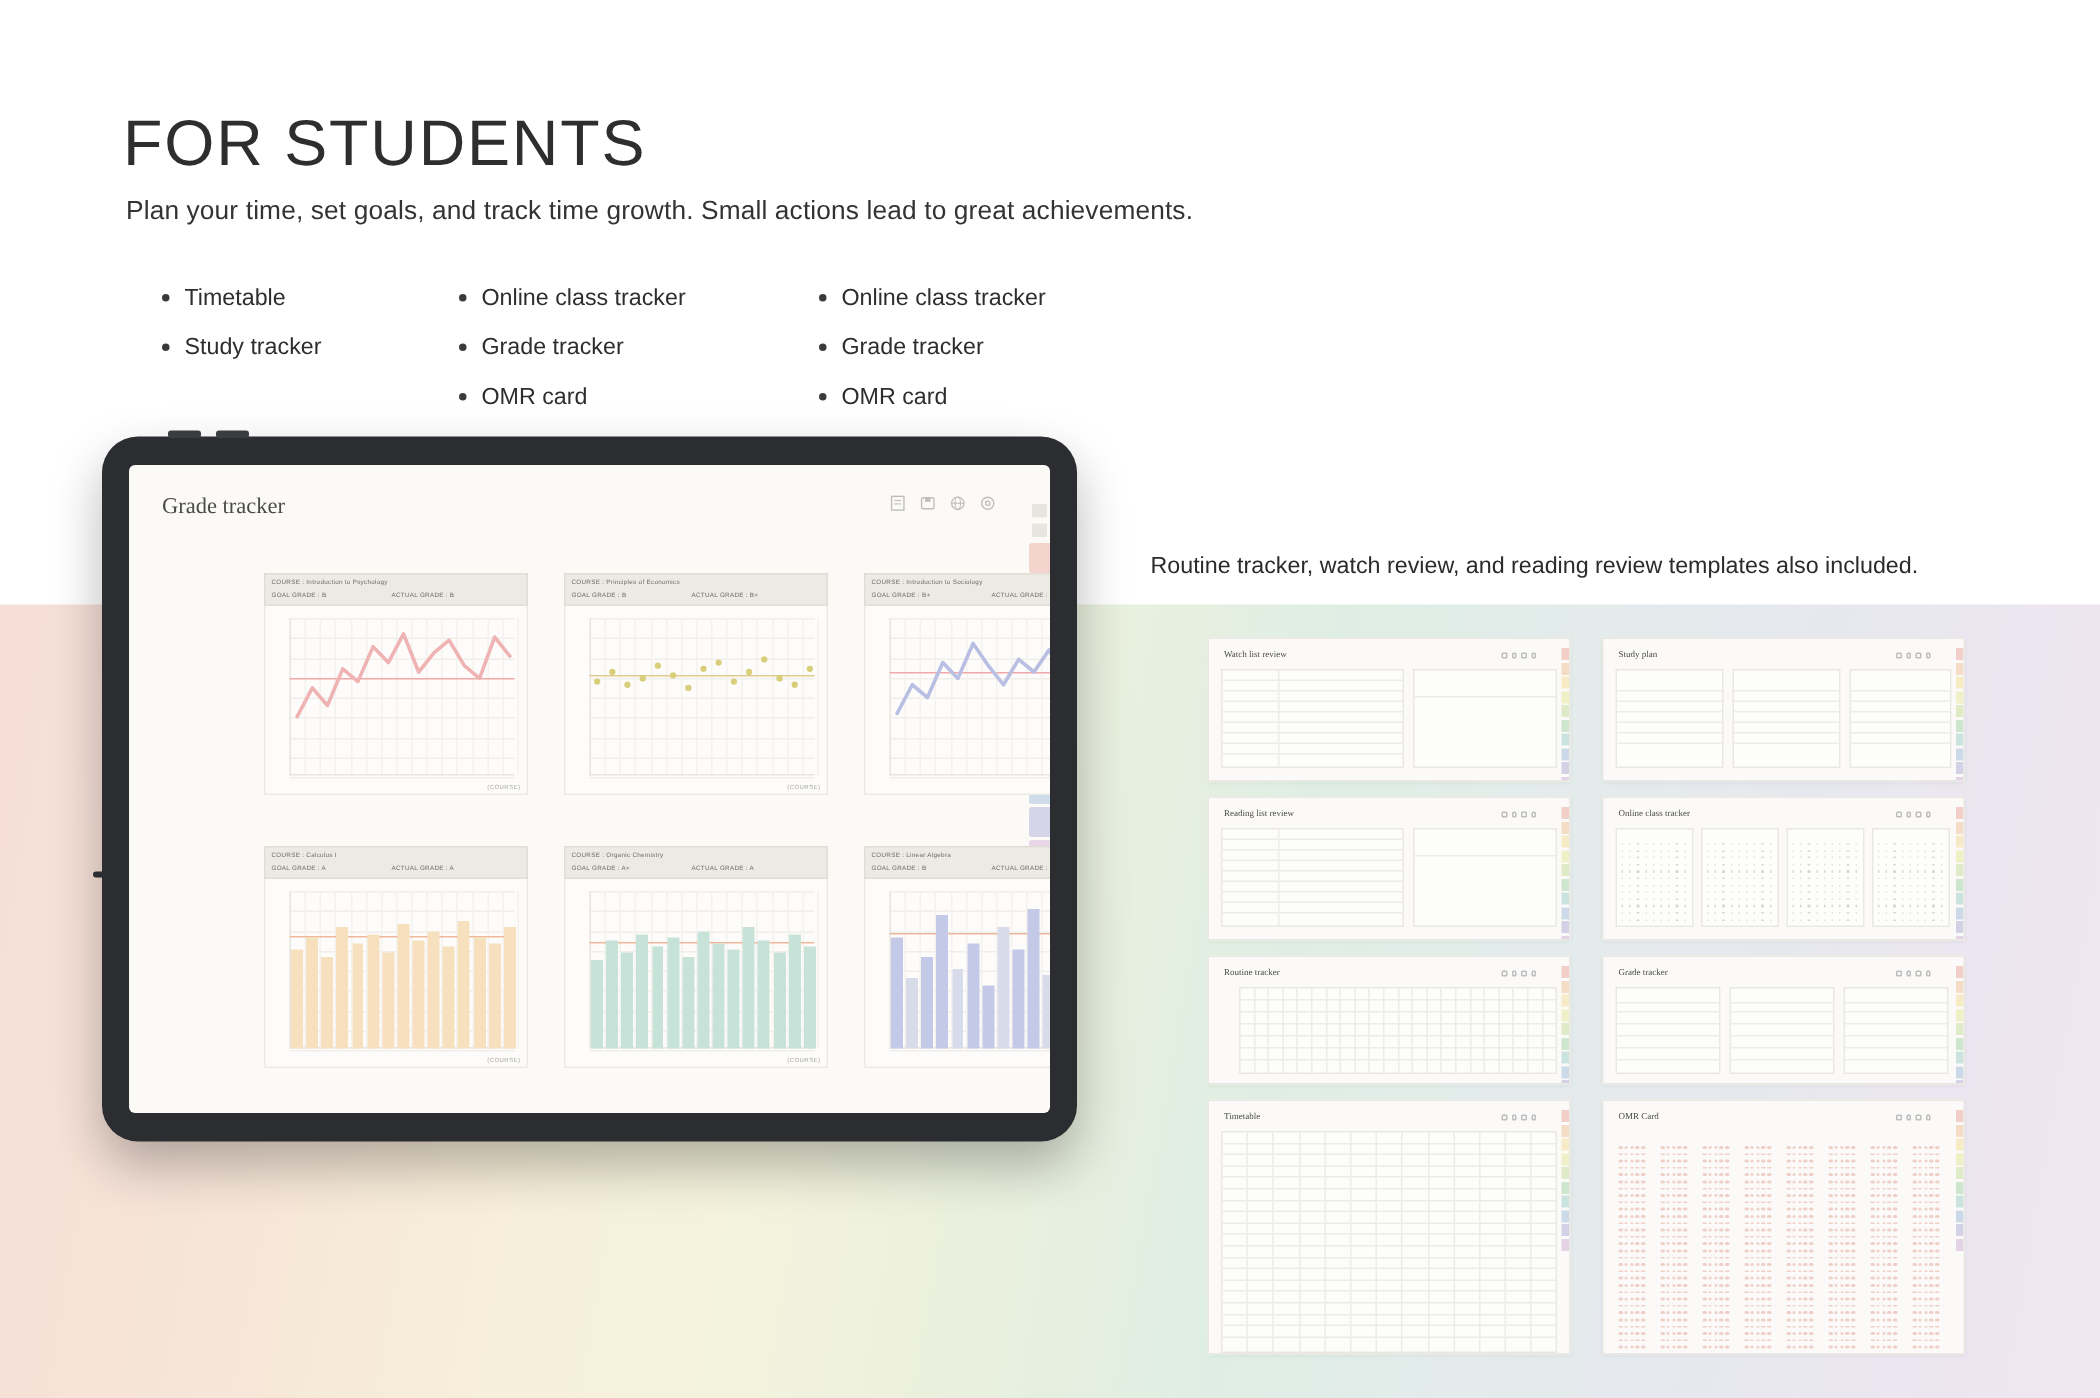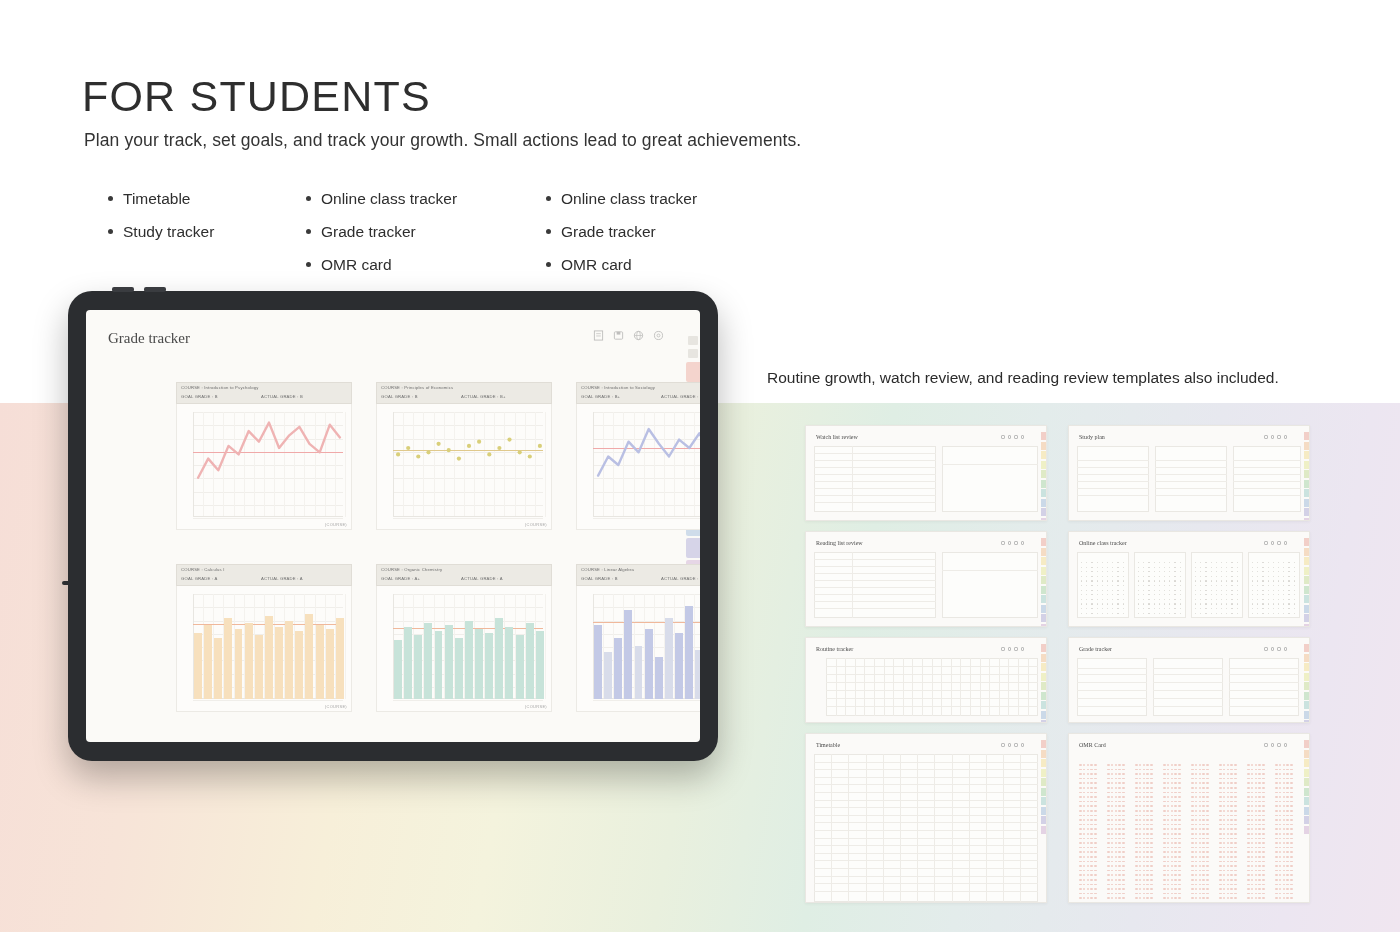--- a/index.html
+++ b/index.html
@@ -137,21 +137,21 @@
   .bubble-row { position:absolute; display:flex; gap:1.2px; }
   .bub { width:2.6px; height:1.6px; border-radius:1px; background:#f0cfc8; }
 </style>
 </head>
 <body>
 
 <div class="bg-top"></div>
 <div class="bg-band"></div>
 
 <div class="headline">FOR STUDENTS</div>
-<div class="subhead">Plan your track, set goals, and track your growth. Small actions lead to great achievements.</div>
+<div class="subhead">Plan your time, set goals, and track time growth. Small actions lead to great achievements.</div>
 
 <div class="bullets">
   <div class="bcol c1">
     <div class="bullet">
         <span class="dot"></span>
         <span>Timetable</span>
       </div>
     <div class="bullet">
         <span class="dot"></span>
         <span>Study tracker</span>
@@ -180,21 +180,21 @@
         <span class="dot"></span>
         <span>Grade tracker</span>
       </div>
     <div class="bullet">
         <span class="dot"></span>
         <span>OMR card</span>
       </div>
   </div>
 </div>
 
-<div class="note">Routine growth, watch review, and reading review templates also included.</div>
+<div class="note">Routine tracker, watch review, and reading review templates also included.</div>
 
 <div class="tablet">
   <div class="tablet-btn b1"></div>
   <div class="tablet-btn b2"></div>
   <div class="screen">
     <div class="screen-title">Grade tracker</div>
     <div class="screen-icons">
       <span class="sicon">
           <svg viewBox="0 0 12 12">
             <rect x="1.5" y="1" width="9" height="10" fill="none" stroke="#777" stroke-width="1"></rect>

